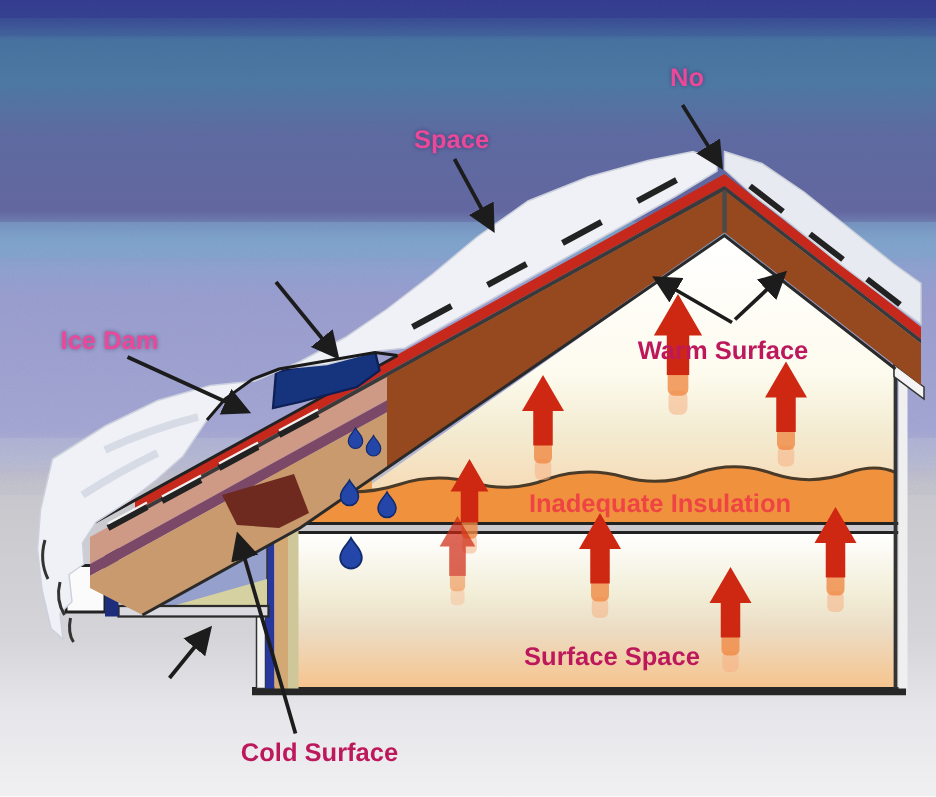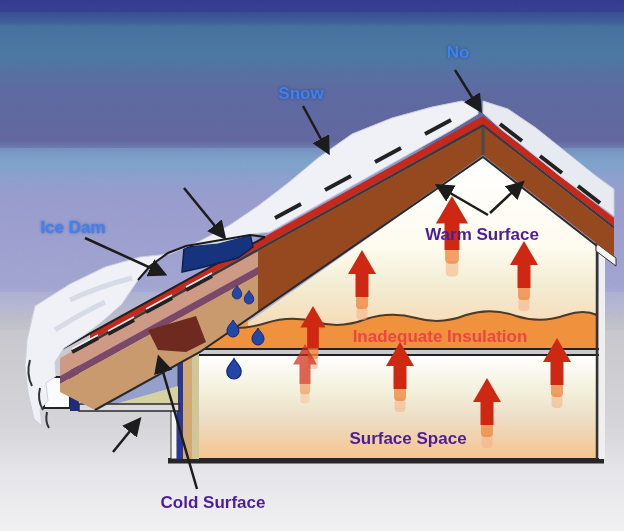--- a/index.html
+++ b/index.html
@@ -2,22 +2,22 @@
 <html><head>
 <meta charset="utf-8">
 <style>
   html,body{margin:0;padding:0;background:#fff;}
   #stage{position:relative;width:624px;height:531px;overflow:hidden;
          font-family:"Liberation Sans","DejaVu Sans",sans-serif;}
   #scene{position:absolute;left:0;top:0;}
   .lbl{position:absolute;transform:translate(-50%,-50%);text-align:center;
        font-weight:700;font-size:17px;line-height:19px;white-space:nowrap;}
   .lbl span{display:block;}
-  .lbl.white{color:#3b82f6;text-shadow:0 0 3px rgba(20,20,70,.45);}
-  .lbl.dark{color:#4c1d95;}
+  .lbl.white{color:#ec4899;text-shadow:0 0 3px rgba(20,20,70,.45);}
+  .lbl.dark{color:#be185d;}
   .lbl.maroon{color:#ef4444;}
 </style>
 </head>
 <body>
 
 <div id="stage">
 
 <svg id="scene" width="624" height="531" viewBox="0 0 624 531">
   <defs>
     <linearGradient id="sky" x1="0" y1="0" x2="0" y2="531" gradientUnits="userSpaceOnUse">
@@ -178,21 +178,21 @@
     <line x1="455" y1="70" x2="480" y2="110" marker-end="url(#ah)"></line>
     <line x1="184" y1="188" x2="224" y2="237" marker-end="url(#ah)"></line>
     <line x1="85" y1="238" x2="164" y2="274" marker-end="url(#ah)"></line>
     <line x1="488" y1="215" x2="438" y2="186" marker-end="url(#ah)"></line>
     <line x1="490" y1="213" x2="522" y2="183" marker-end="url(#ah)"></line>
     <line x1="113" y1="452" x2="139" y2="420" marker-end="url(#ah)"></line>
     <line x1="197" y1="489" x2="159" y2="358" marker-end="url(#ah)"></line>
   </g>
 </svg>
 
-  <div class="lbl white" style="left:301px;top:93px">Snow</div>
+  <div class="lbl white" style="left:301px;top:93px">Space</div>
   <div class="lbl white" style="left:458px;top:52px">
     <span>No</span>
   </div>
   <div class="lbl white" style="left:73px;top:227px">Ice Dam</div>
   <div class="lbl dark" style="left:482px;top:234px">Warm Surface</div>
   <div class="lbl maroon" style="left:440px;top:336px">Inadequate Insulation</div>
   <div class="lbl dark" style="left:408px;top:438px">Surface Space</div>
   <div class="lbl dark" style="left:213px;top:502px">Cold Surface</div>
 </div>
 

